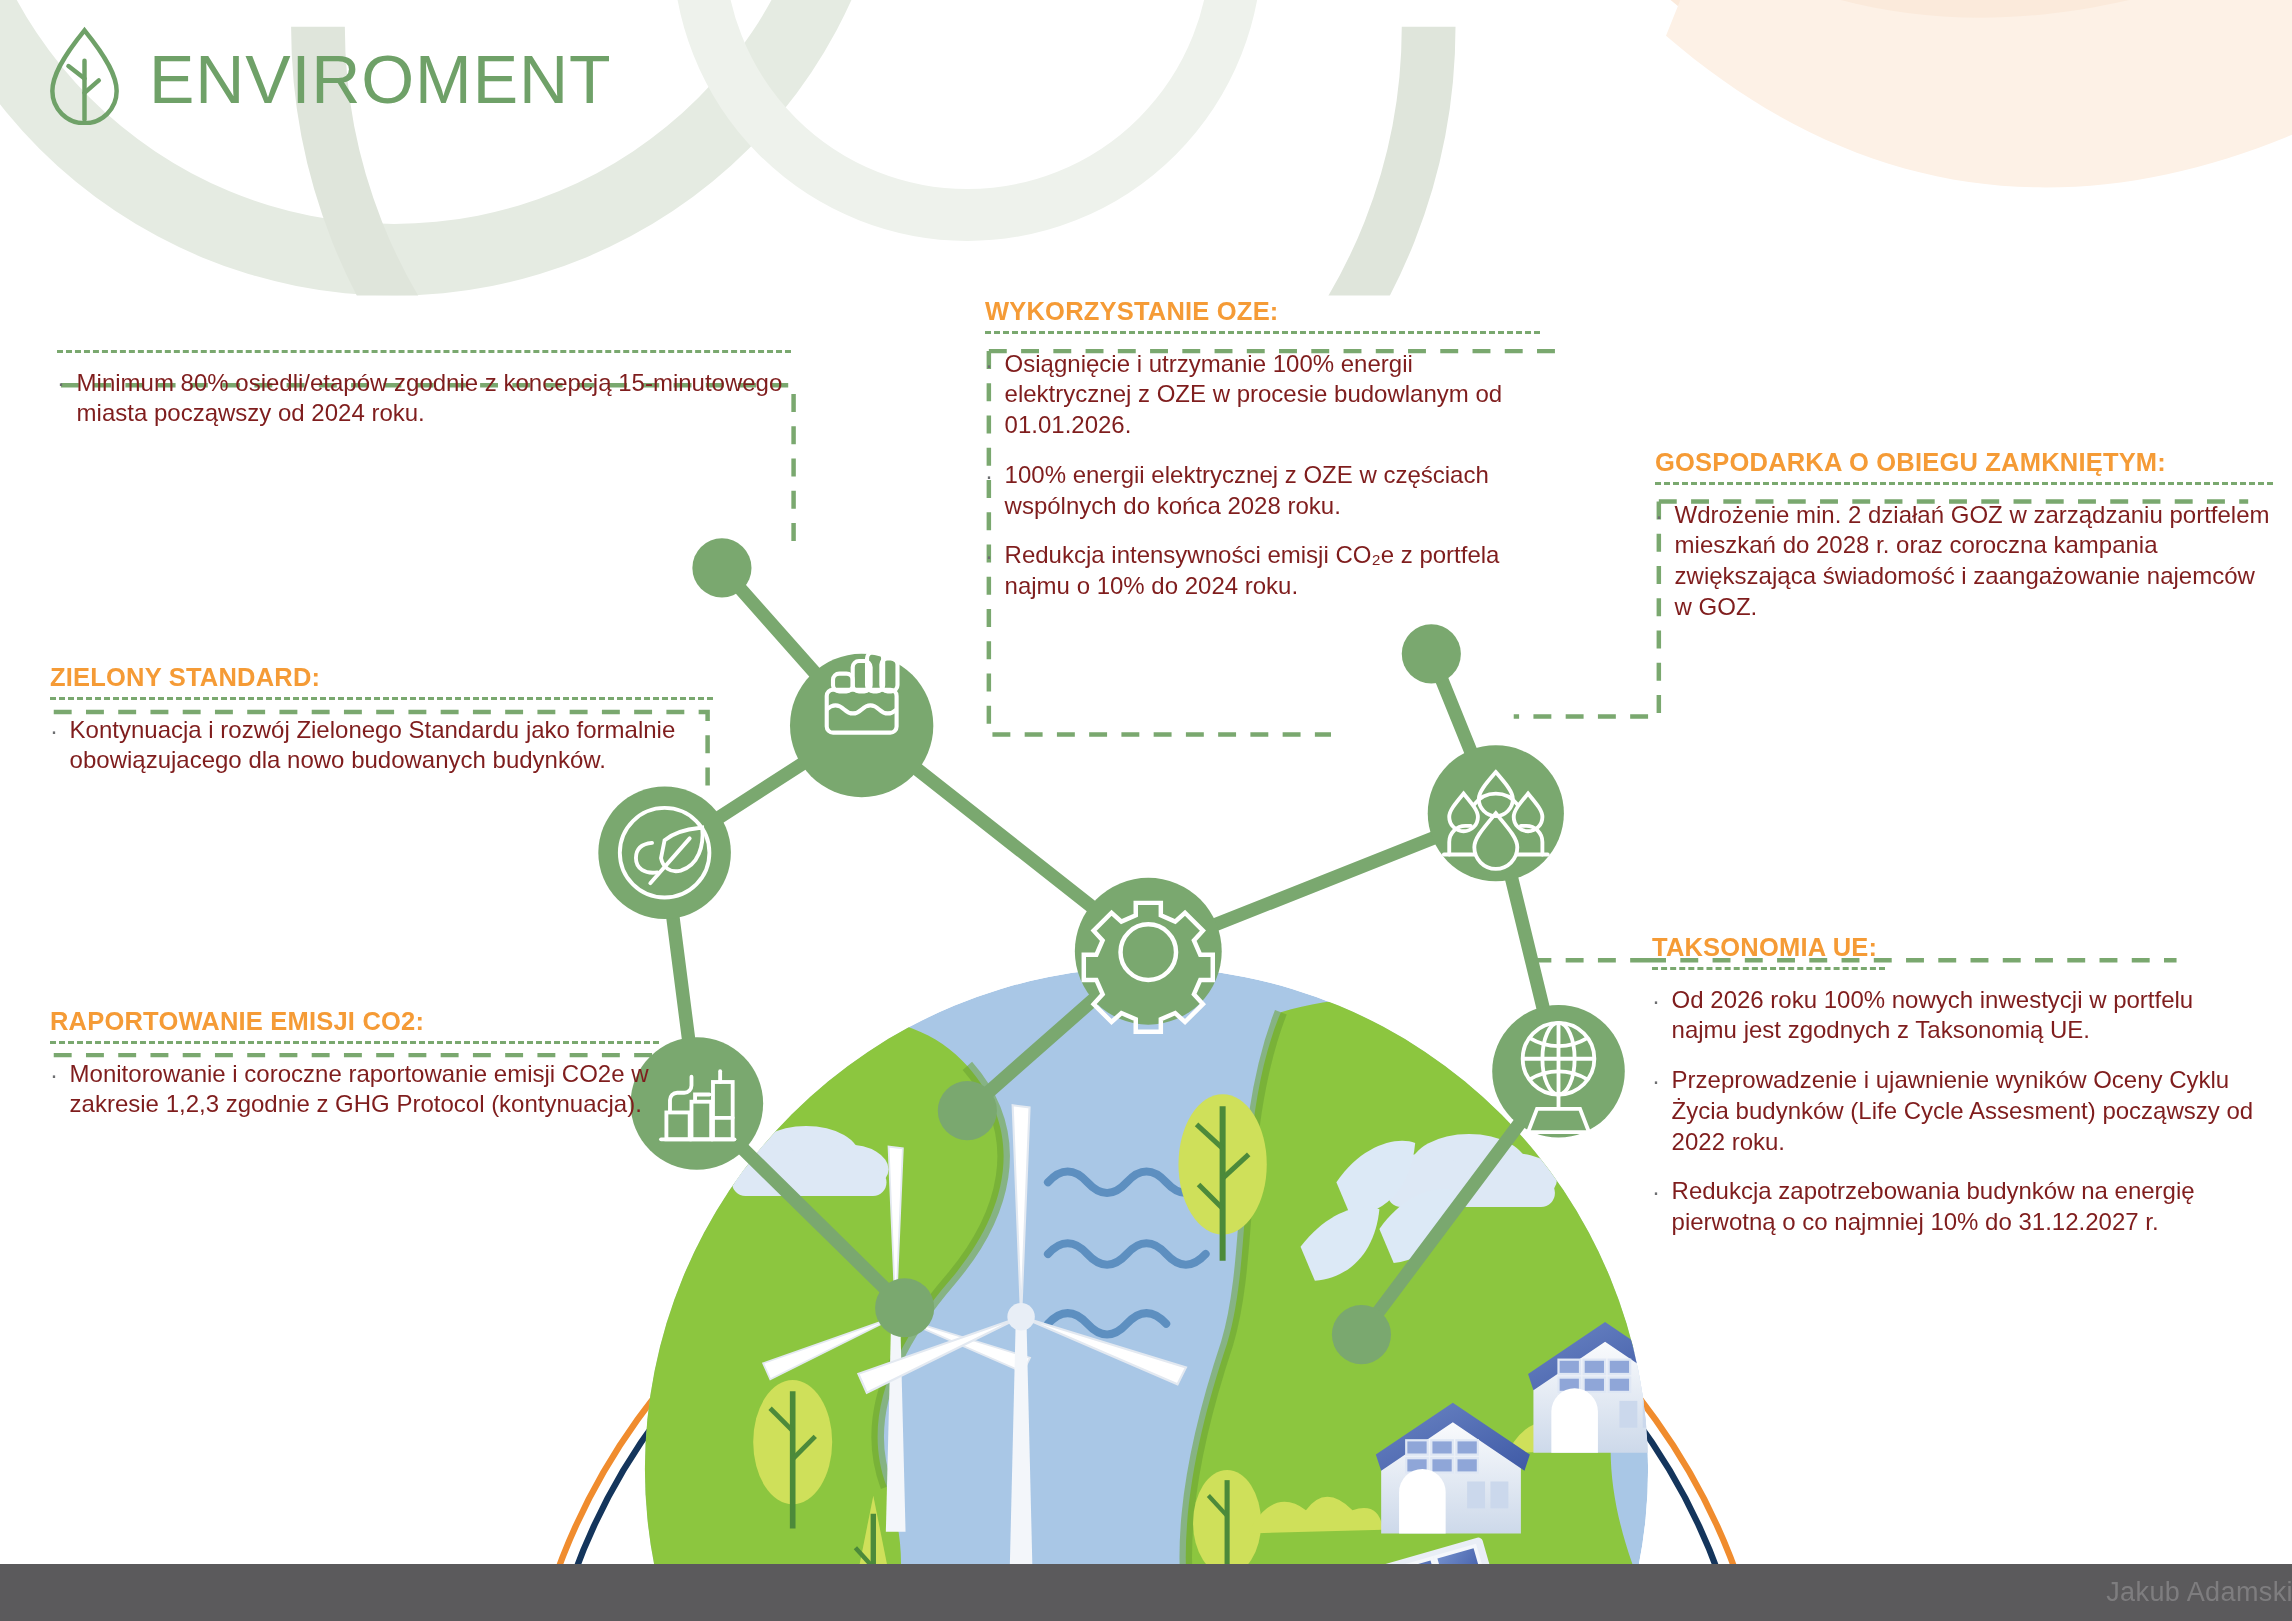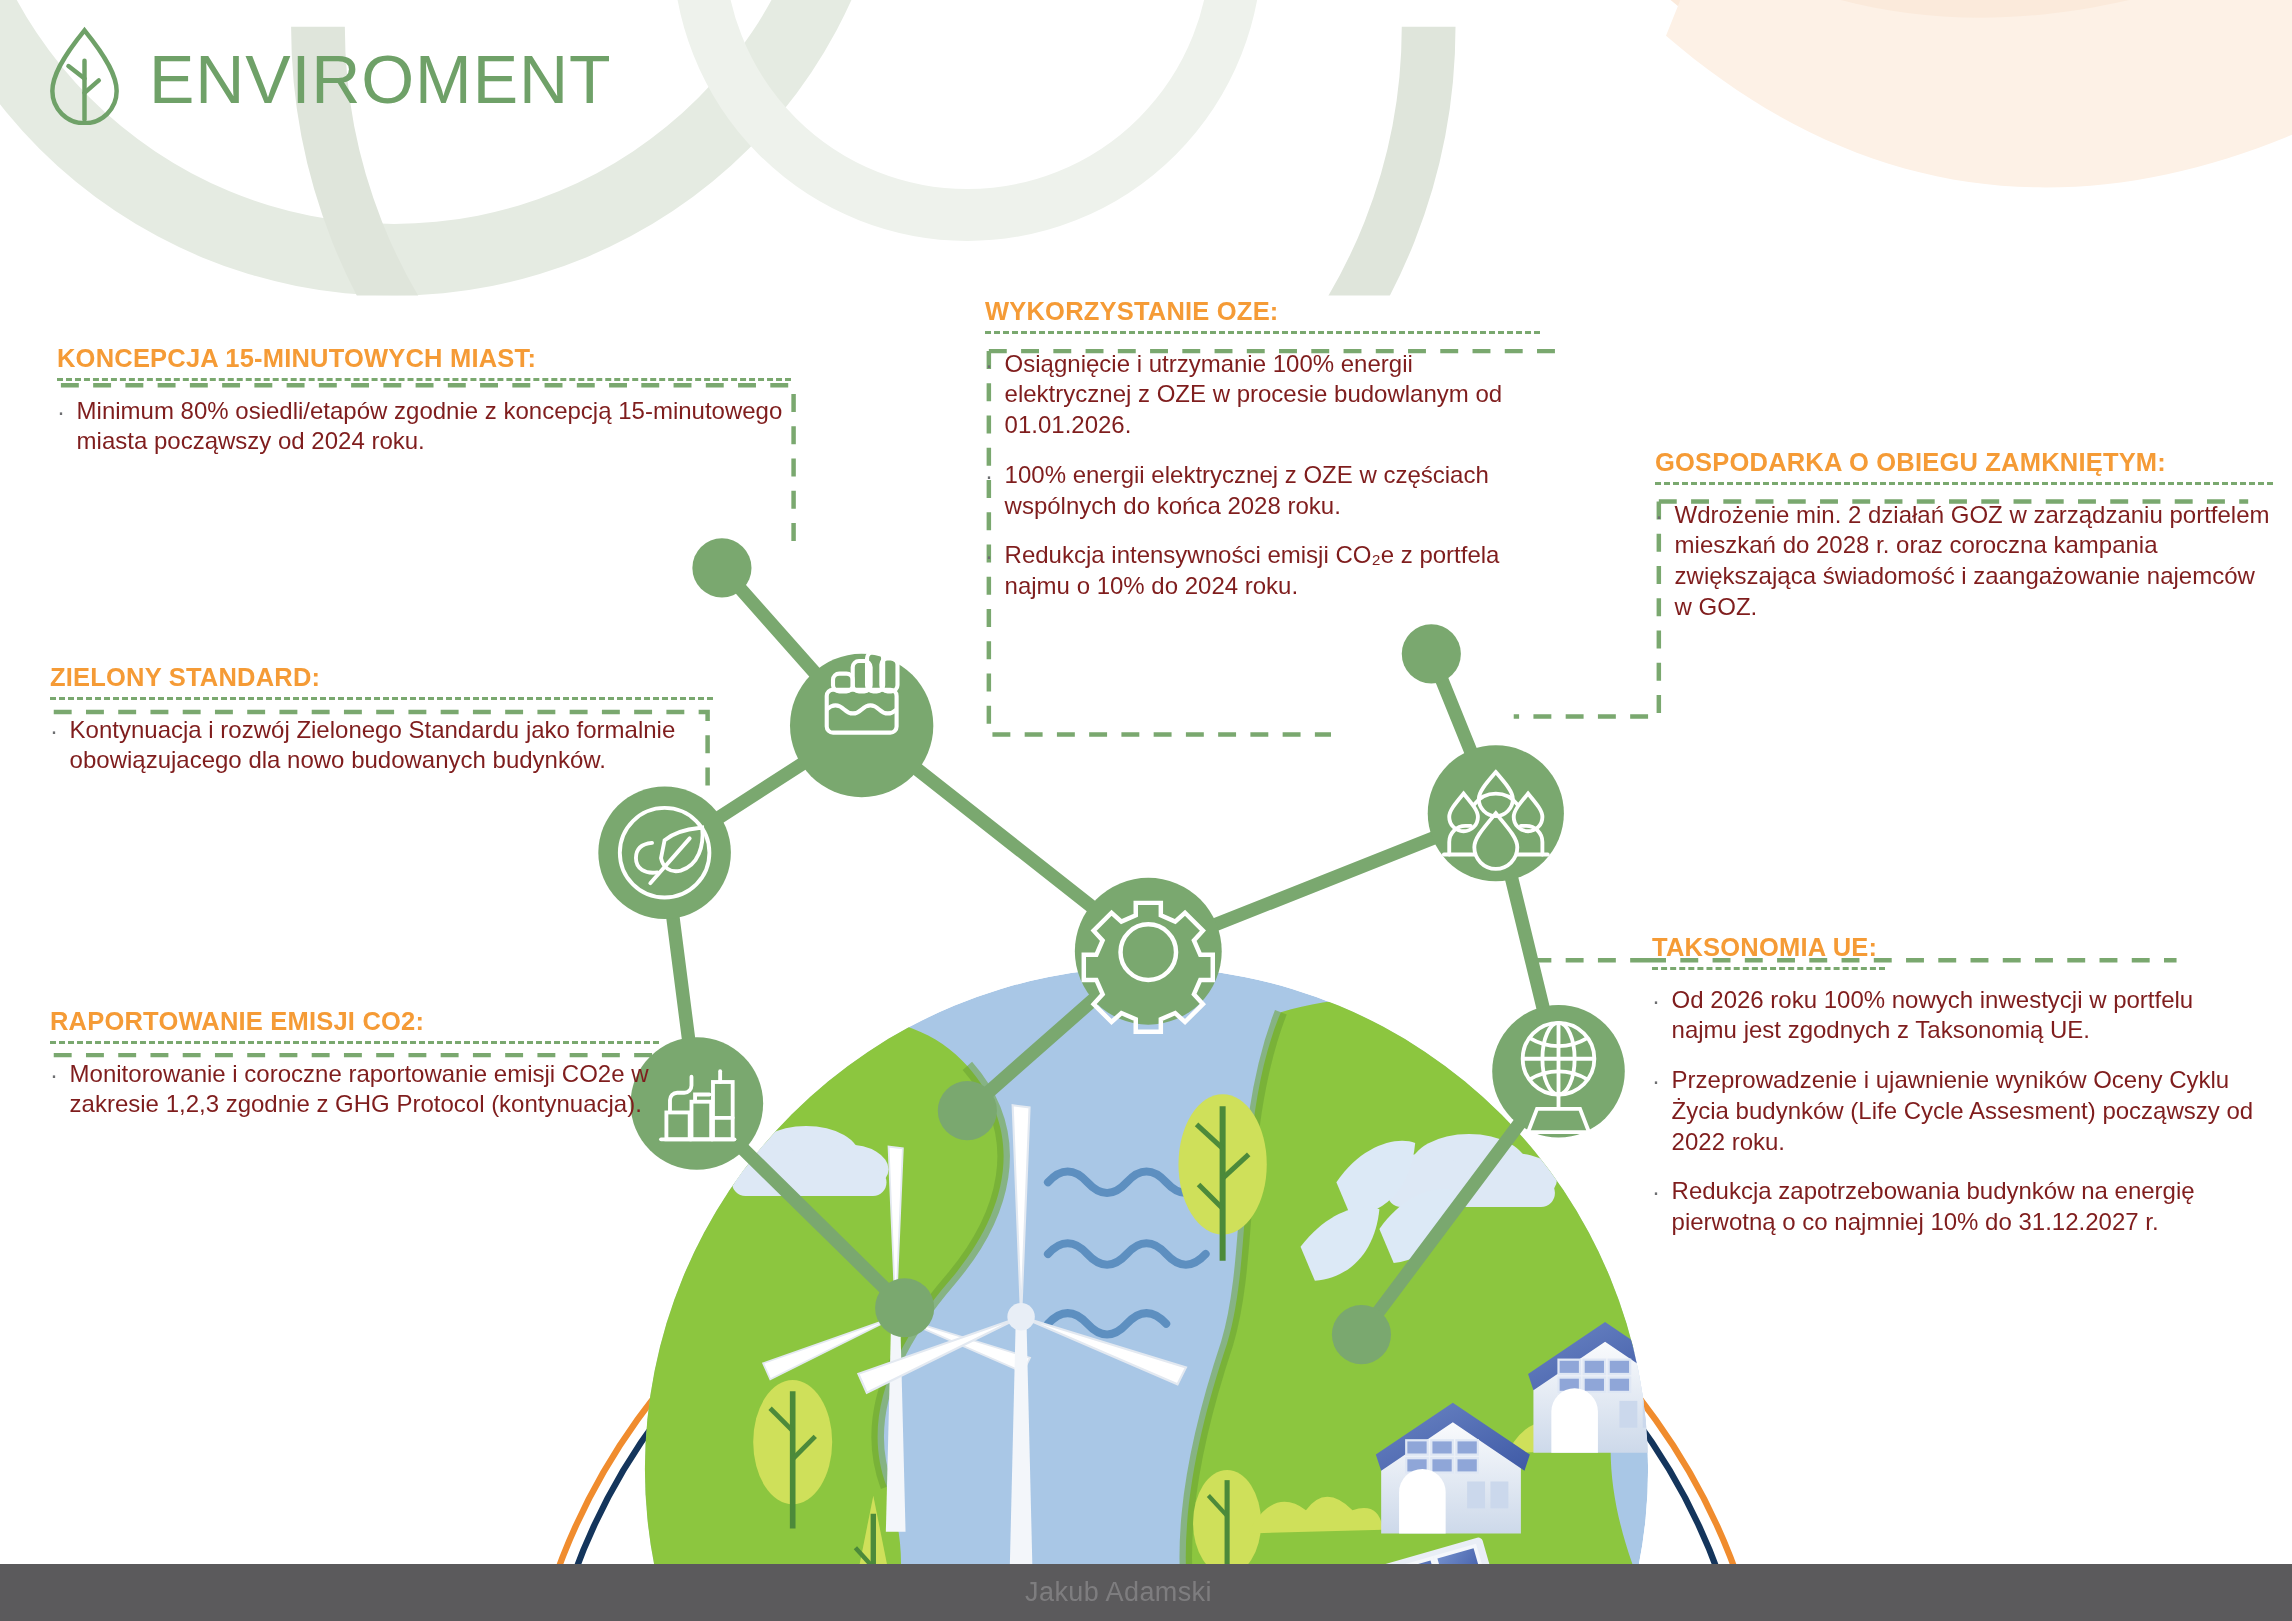--- a/index.html
+++ b/index.html
@@ -40,21 +40,21 @@
 
   
   .diagram { position:absolute; inset:0; z-index:3; pointer-events:none; }
   .earth-art { position:absolute; inset:0; z-index:2; pointer-events:none; }
   .nodes-layer { position:absolute; inset:0; z-index:4; pointer-events:none; }
 
   
   .footer {
     position:absolute; left:0; bottom:0; width:2293px; height:57px;
     background:#5b5a5c; z-index:9; display:flex; align-items:center;
-    justify-content:center; padding-right:56px;
+    justify-content:flex-end; 
   }
   .footer-name { color:#7e7d7f; font-size:27px; letter-spacing:0.4px; }
 </style>
 </head>
 <body>
 
 <div id="page">
 
   <svg class="bg-layer" viewBox="0 0 2560 1810">
     <defs>
@@ -462,21 +462,20 @@
 
       <path d="M60,795 H790 V880"></path>
 
       <path d="M60,1178 H770"></path>
 
       <path d="M1840,1072 H2430 M1840,1072 H1700"></path>
     </g>
   </svg>
 
   <div class="callout" style="left:57px; top:344px; width:734px;">
-    <div class="callout-title">KONCEPCJA 15-MINUTOWYCH MIAST:</div>
     <div class="callout-rule"></div>
     <div class="bullets">
       <div class="bullet">
         <span class="bullet-dot">·</span>
         <span class="bullet-text">Minimum 80% osiedli/etapów zgodnie z koncepcją 15-minutowego miasta począwszy od 2024 roku.</span>
       </div>
     </div>
   </div>
 
   <div class="callout" style="left:985px; top:297px; width:555px;">

